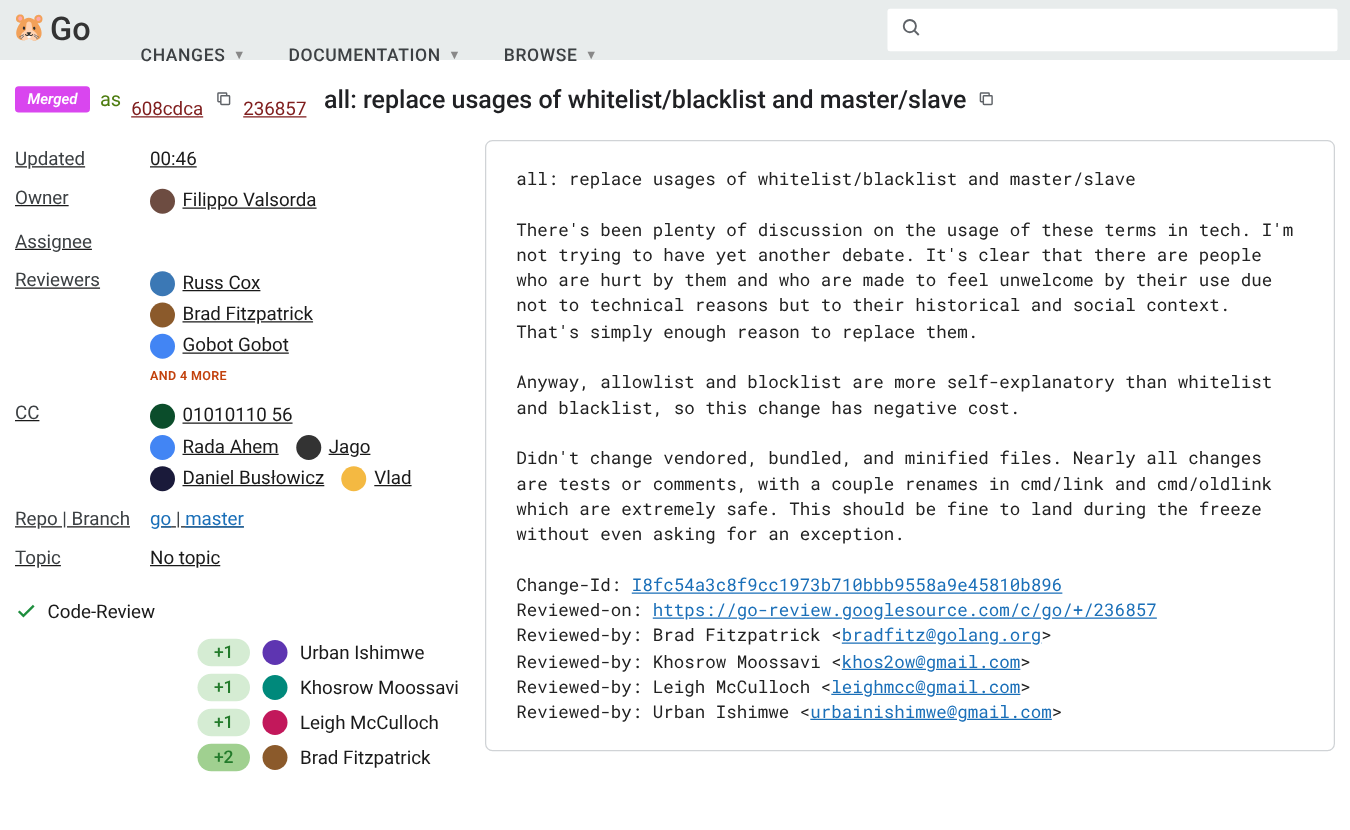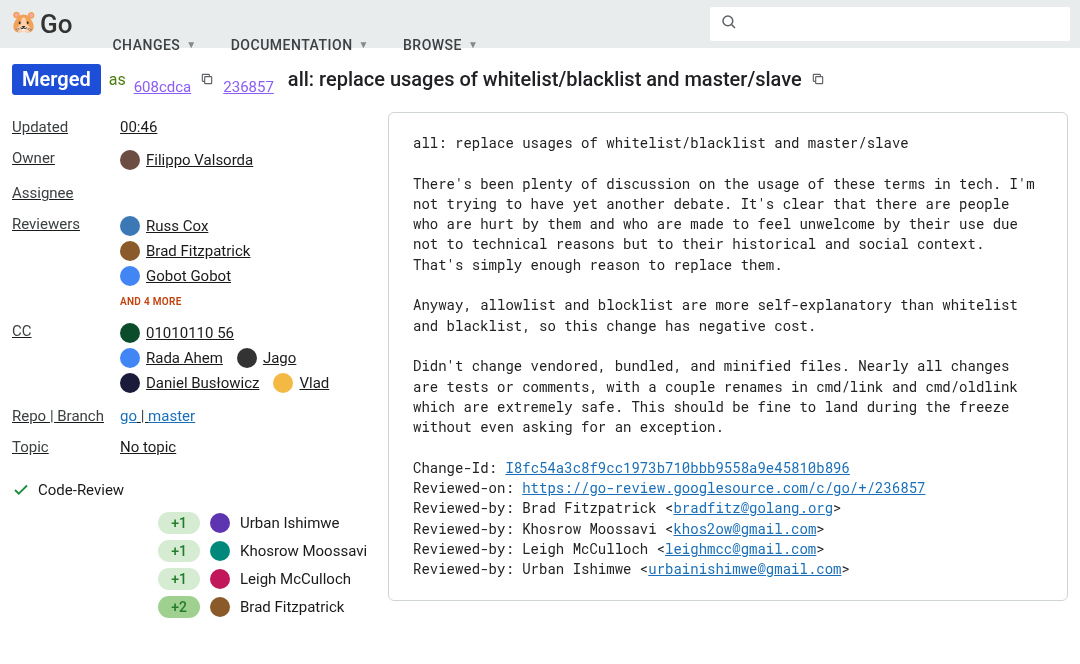--- a/index.html
+++ b/index.html
@@ -55,29 +55,30 @@
 .search-wrap .icon { color: #5f6368; font-size: 18px; margin-right: 8px; }
 .search-input { border: none; outline: none; width: 100%; font-size: 14px; }
 
 .subheader {
   display: flex;
   align-items: center;
   padding: 14px 12px 10px 12px;
   gap: 8px;
 }
 .badge-merged {
-  background: #1d4ed8;
+  background: #d946ef;
   color: #fff;
   font-weight: 600;
   padding: 3px 10px 4px 10px;
   border-radius: 3px;
-  font-size: 20px;
+  font-size: 12px;
+  font-style: italic;
 }
 .sub-as { color: #4d7c0f; font-size: 16px; }
-.link { color: #8b5cf6; text-decoration: underline; cursor: pointer; margin-top: 16px; }
+.link { color: #7f1d1d; text-decoration: underline; cursor: pointer; margin-top: 16px; }
 .icon-copy {
   width: 16px; height: 16px;
   color: #5f6368;
   display:inline-flex; align-items:center; justify-content:center;
 }
 .change-title {
   font-size: 20px;
   font-weight: 500;
   color: #202124;
   margin-left: 6px;
@@ -103,20 +104,21 @@
   color: #3c4043;
   font-size: 15px;
   flex: 0 0 108px;
 }
 .meta-value {
   flex: 1;
   font-size: 15px;
 }
 .person {
   display: flex;
+  align-items: center;
   gap: 6px;
   padding: 2px 0;
 }
 .person-row { display: flex; flex-wrap: wrap; gap: 6px 14px; align-items: center; }
 .avatar {
   width: 20px; height: 20px;
   border-radius: 50%;
   display:inline-flex; align-items:center; justify-content:center;
   color:#fff; font-size:10px; font-weight:600;
   flex-shrink:0;

